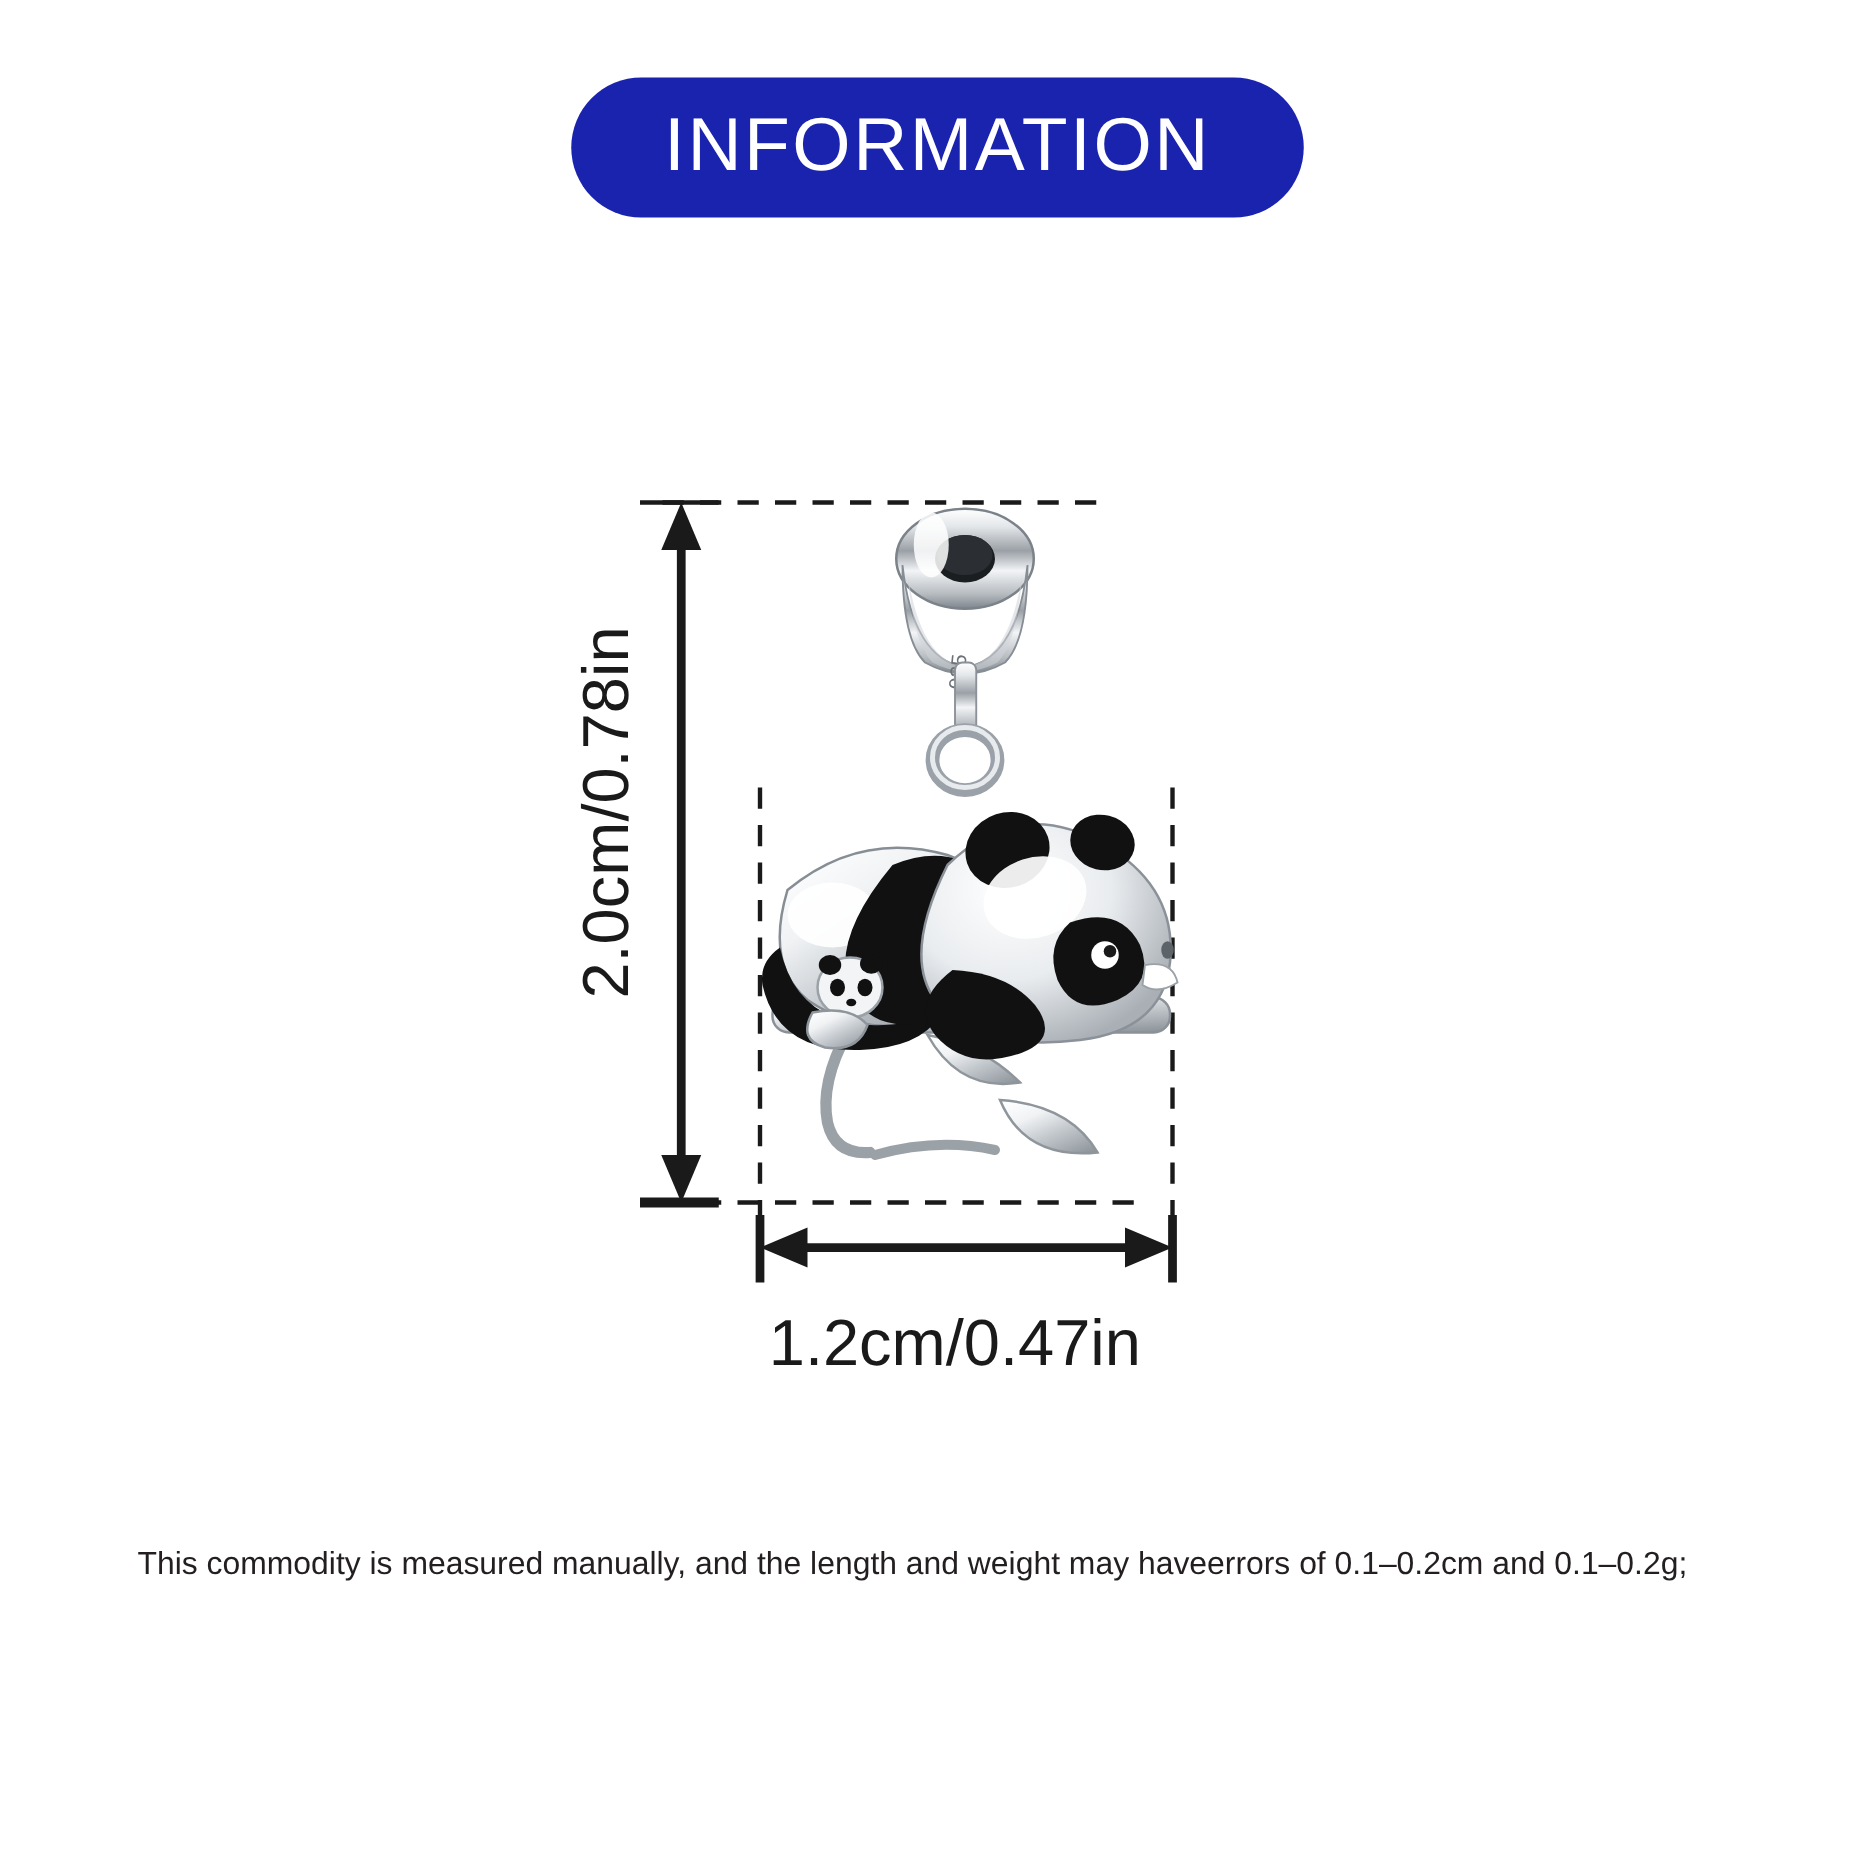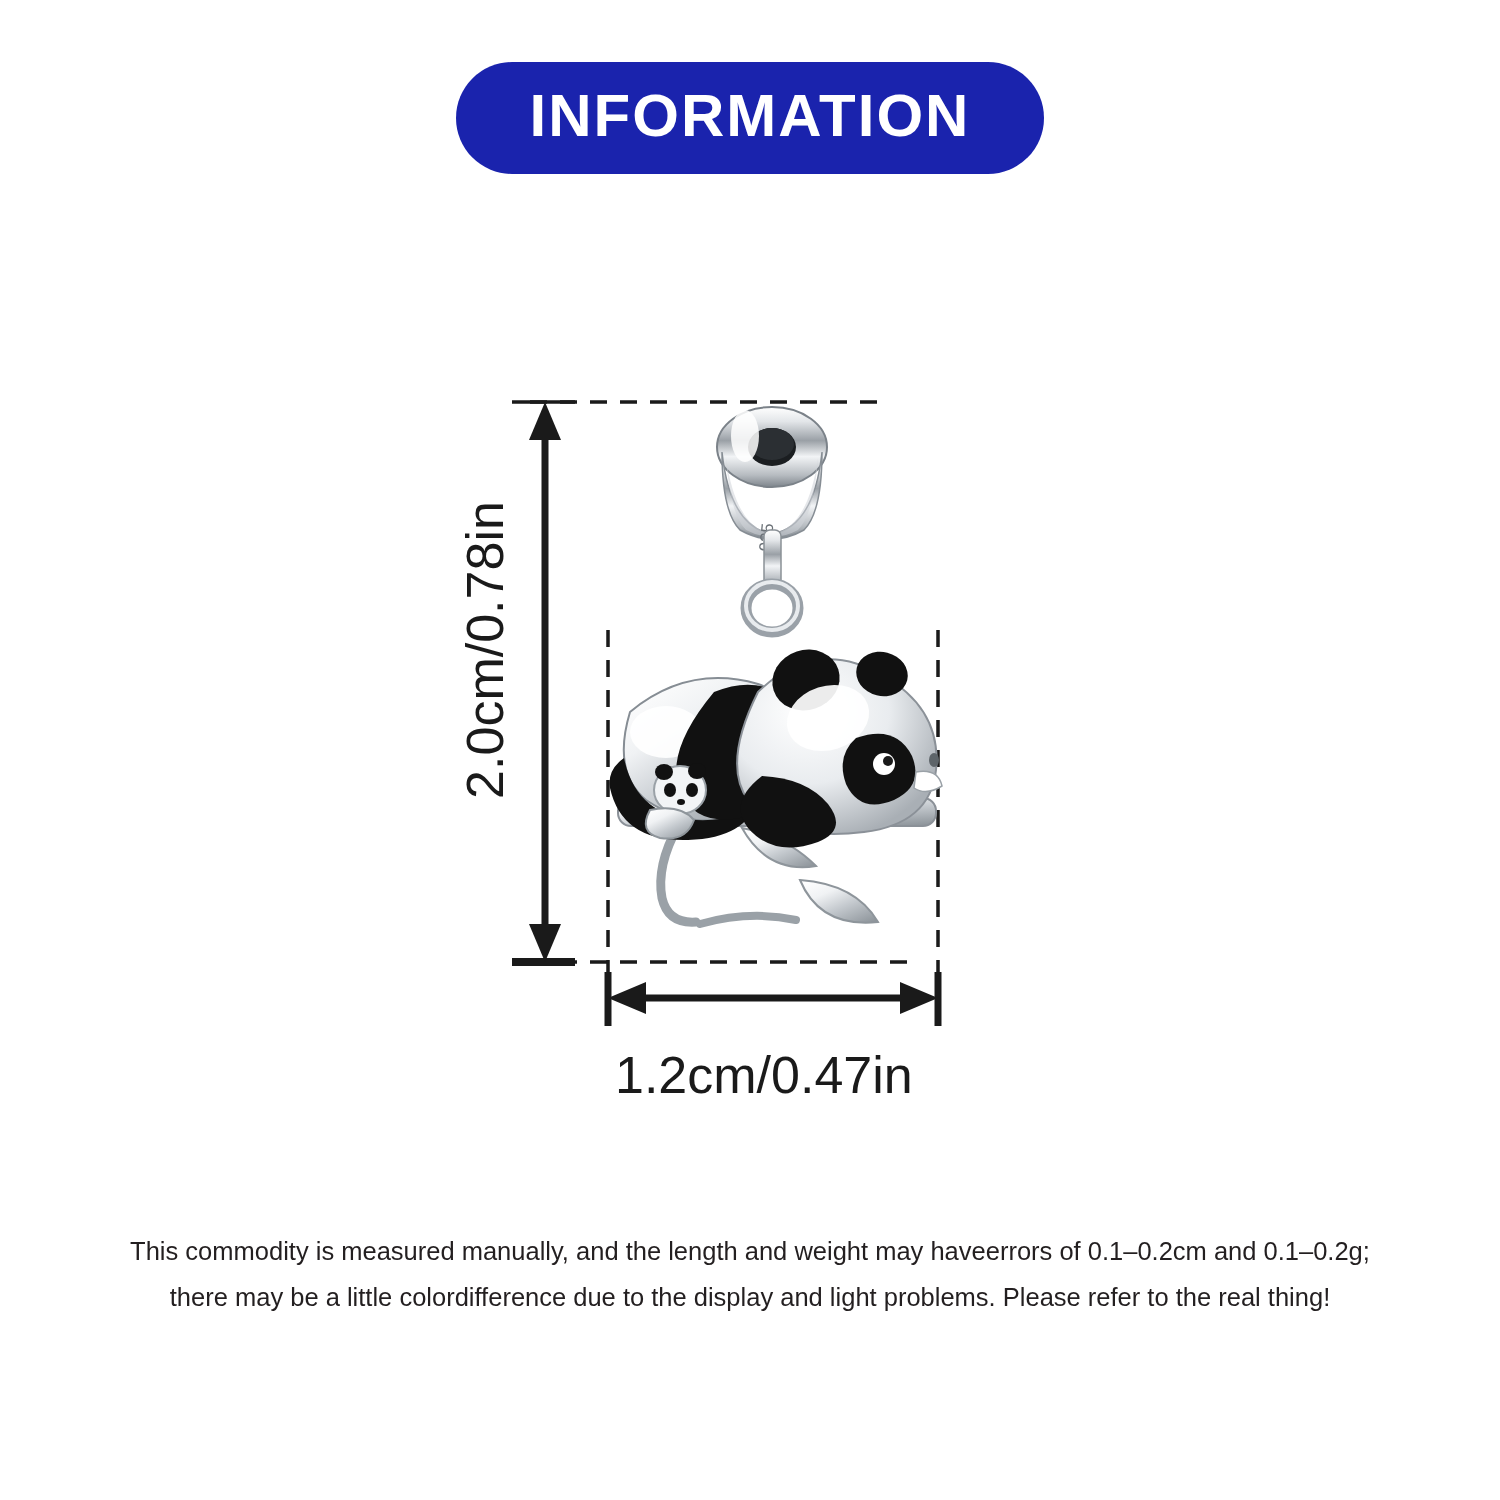--- a/index.html
+++ b/index.html
@@ -20,21 +20,21 @@
     width: 100%;
     display: flex;
     justify-content: center;
     padding-top: 62px;
     box-sizing: border-box;
   }
   .info-badge {
     background: #1a23ad;
     color: #ffffff;
     font-size: 60px;
-    font-weight: bold;
+    font-weight: normal;
     letter-spacing: 2px;
     padding: 24px 74px 28px 74px;
     border-radius: 60px;
     line-height: 1;
     text-align: center;
     user-select: none;
   }
 
   
   .diagram {
@@ -68,21 +68,20 @@
     white-space: nowrap;
     text-align: center;
   }
 
   
   .footer-note {
     position: absolute;
     left: 0;
     top: 1228px;
     width: 1500px;
-    text-align: center;
     font-size: 25.5px;
     line-height: 46px;
     color: #231f20;
     padding: 0 110px;
     box-sizing: border-box;
   }
   .footer-note span { display: block; }
 </style>
 </head>
 <body>
@@ -213,14 +212,13 @@
     </g>
   </svg>
 
   <div class="v-label">2.0cm/0.78in</div>
 
   <div class="h-label">1.2cm/0.47in</div>
 </div>
 
 <div class="footer-note">
   <span>This commodity is measured manually, and the length and weight may haveerrors of 0.1–0.2cm and 0.1–0.2g;</span>
-  <span>there may be a little colordifference due to the display and light problems. Please refer to the real thing!</span>
 </div>
 
 </body></html>

